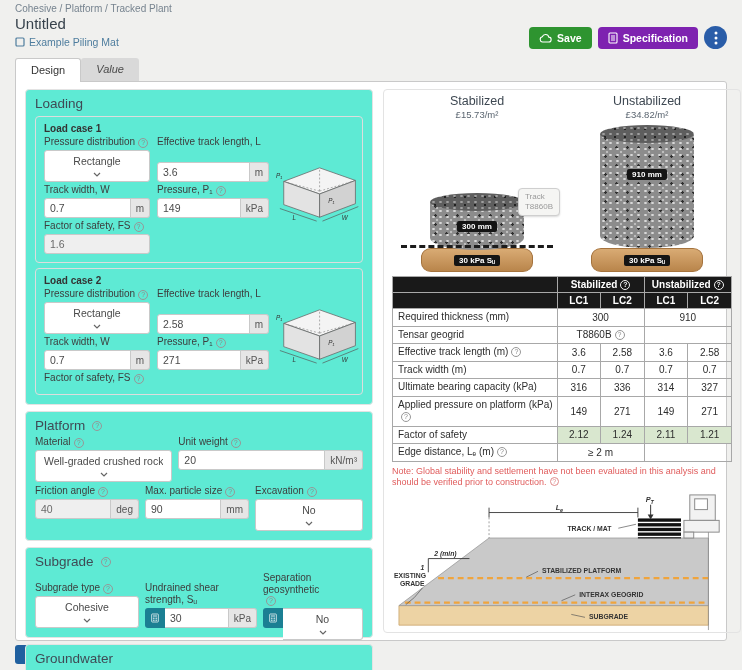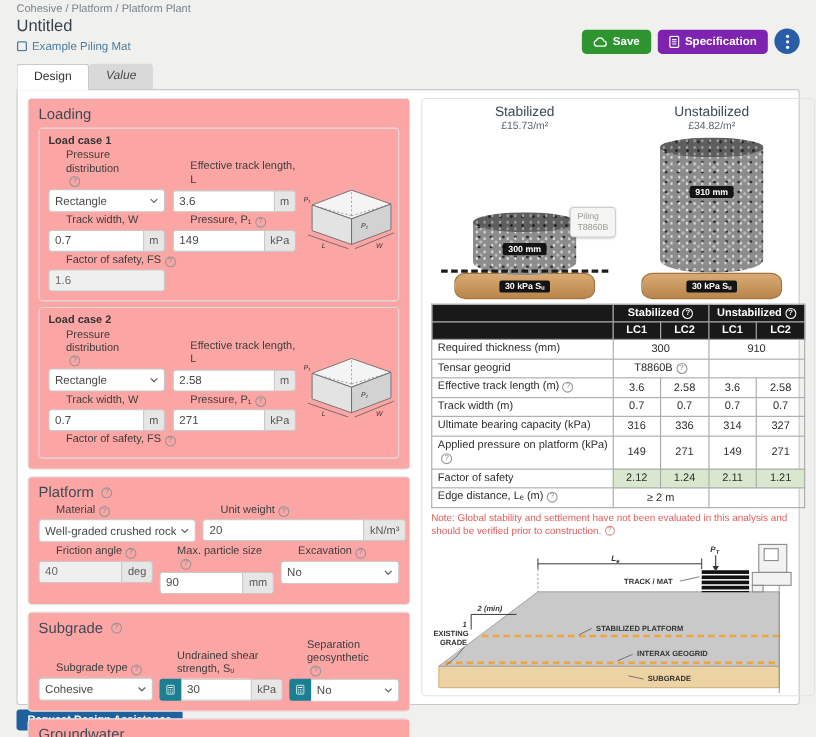--- a/index.html
+++ b/index.html
@@ -31,42 +31,42 @@
   .tab { padding:5px 15px 6px; font-size:11px; border-radius:3px 3px 0 0; cursor:pointer; }
   .tab.active { background:#fff; border:1px solid #c9c9c9; border-bottom:none; color:#333; margin-bottom:-1px; }
   .tab.idle { background:#d9d9d9; color:#4a4a4a; margin-bottom:0;font-style:italic; }
 
   
   .card { background:#fff; border:1px solid #c9c9c9; border-radius:0 3px 3px 3px;
           height:560px; padding:7px 9px; display:flex; gap:10px; position:relative; z-index:1; }
   .lcol { width:348px; flex:none; display:flex; flex-direction:column; gap:6px; }
   .rcol { flex:1; border:1px solid #e3e3e3; border-radius:4px; padding:4px 8px 6px; display:flex; flex-direction:column; }
 
-  .panel { border:1px solid #e3e3e3; border-radius:4px; padding:6px 9px 9px; background:#fca5a5; }
+  .panel { border:1px solid #e3e3e3; border-radius:4px; padding:6px 9px 9px; background:#5eead4; }
   .sect-h { font-size:13.5px; color:#3f4a55; display:flex; align-items:center; gap:4px; }
 
   
   .info { display:inline-flex; width:10px; height:10px; border:1px solid #979797; border-radius:50%;
           align-items:center; justify-content:center; font-size:7px; color:#8a8a8a; flex:none;
           margin-left:3px; vertical-align:1px; }
   .info::after { content:"?"; }
   .info.w { border-color:#f2f2f2; color:#f2f2f2; }
 
   
-  .lbl { font-size:10px; color:#3d3d3d; line-height:1.2; display:flex; align-items:flex-end; flex-wrap:wrap;margin-left:16px; }
+  .lbl { font-size:10px; color:#3d3d3d; line-height:1.2; display:flex; align-items:flex-end; flex-wrap:wrap; }
   .ig { display:flex; height:20px; }
   .ig input { flex:1; min-width:0; border:1px solid #c9c9c9; border-radius:3px 0 0 3px;
               padding:0 5px; font-size:10.5px; color:#4a4a4a; font-family:inherit; height:20px; }
   .ig input.solo { border-radius:3px; }
   .ig input:disabled, .ig input.ro { background:#efefef; color:#6a6a6a; }
   .unit { background:#e6e6e6; border:1px solid #c9c9c9; border-left:none; border-radius:0 3px 3px 0;
           font-size:10px; color:#555; padding:0 5px; display:flex; align-items:center; flex:none; }
   .sel { display:flex; align-items:center; justify-content:space-between; gap:4px;
-         border:1px solid #c9c9c9; border-radius:3px; height:21px; padding:4px 5px;
-         font-size:10.5px; color:#4a4a4a; background:#fff; cursor:pointer; }
+         border:1px solid #c9c9c9; border-radius:3px; height:32px; padding:4px 5px;
+         font-size:10.5px; color:#4a4a4a; background:#fff; cursor:pointer;flex-direction:column; }
   .sel span { overflow:hidden; white-space:nowrap; text-overflow:ellipsis; }
   .calcbtn { width:20px; height:20px; background:#1b7f93; border:none; border-radius:3px 0 0 3px;
              display:inline-flex; align-items:center; justify-content:center; flex:none; cursor:pointer; }
   .calcbtn + input { border-radius:0; border-left:none; }
   .calcbtn + .sel { border-radius:0 3px 3px 0; border-left:none; flex:1; }
 
   
   .lcbox { border:1px solid #ddd; border-radius:4px; padding:6px 8px 8px; margin-top:5px; }
   .lc-title { font-size:10px; font-weight:bold; color:#333; margin-bottom:2px; }
   .lcgrid { display:grid; grid-template-columns:106px 112px 1fr; column-gap:7px; row-gap:2px; align-items:end; }
@@ -75,21 +75,21 @@
   .fldrow { display:flex; gap:6px; margin-top:3px; }
   .fld { display:flex; flex-direction:column; gap:2px; }
 
   
   .figs { display:flex; }
   .figure { flex:1; text-align:center; }
   .fig-title { font-size:12.5px; color:#3e4852; }
   .fig-price { font-size:9.5px; color:#5a6570; margin-top:1px; }
   .art { position:relative; height:152px; margin-top:2px; }
   .base { position:absolute; bottom:2px; left:50%; transform:translateX(-50%);
-          width:128px; height:24px; border-radius:10px/9px;
+          width:112px; height:24px; border-radius:10px/9px;
           background:linear-gradient(#d9ab74, #b9854b); border:1px solid #a5733d;
           display:flex; align-items:center; justify-content:center; }
   .cyl { position:absolute; left:50%; transform:translateX(-50%);
          width:94px; border-radius:0 0 47px 47px / 0 0 12px 12px;
          background-color:#8c8c8c;
          background-image:
            radial-gradient(circle, #d8d8d8 1px, transparent 1.4px),
            radial-gradient(circle, #2f2f2f 1px, transparent 1.5px),
            radial-gradient(circle, #bdbdbd 1.2px, transparent 1.6px);
          background-size:7px 6px, 11px 9px, 14px 12px;
@@ -131,21 +131,21 @@
 </head>
 <body>
 
 <div class="page">
 
   <div class="crumb">
     <span class="link">Cohesive</span>
     <span>/</span>
     <span class="link">Platform</span>
     <span>/</span>
-    <span>Platform Plant</span>
+    <span>Tracked Plant</span>
   </div>
 
   <div class="hdr">
     <div>
       <div class="title">Untitled</div>
       <div class="subtitle">
         <svg width="10" height="10" viewBox="0 0 10 10">
             <rect x="1" y="1" width="8" height="8" fill="none" stroke="#4e7d9e" stroke-width="1.2" rx="1"></rect>
           </svg>
         <span>Example Piling Mat</span>
@@ -482,21 +482,21 @@
           <div class="fig-price">£15.73/m²</div>
           <div class="art">
             <div class="gridline"></div>
             <div class="base">
                 <span class="chip">30 kPa Sᵤ</span>
               </div>
             <div class="cyl stab">
                 <span class="chip">300 mm</span>
               </div>
             <div class="tag">
-              <div>Piling</div>
+              <div>Track</div>
               <div>T8860B</div>
             </div>
           </div>
         </div>
         <div class="figure">
           <div class="fig-title">Unstabilized</div>
           <div class="fig-price">£34.82/m²</div>
           <div class="art">
             <div class="base">
                 <span class="chip">30 kPa Sᵤ</span>

